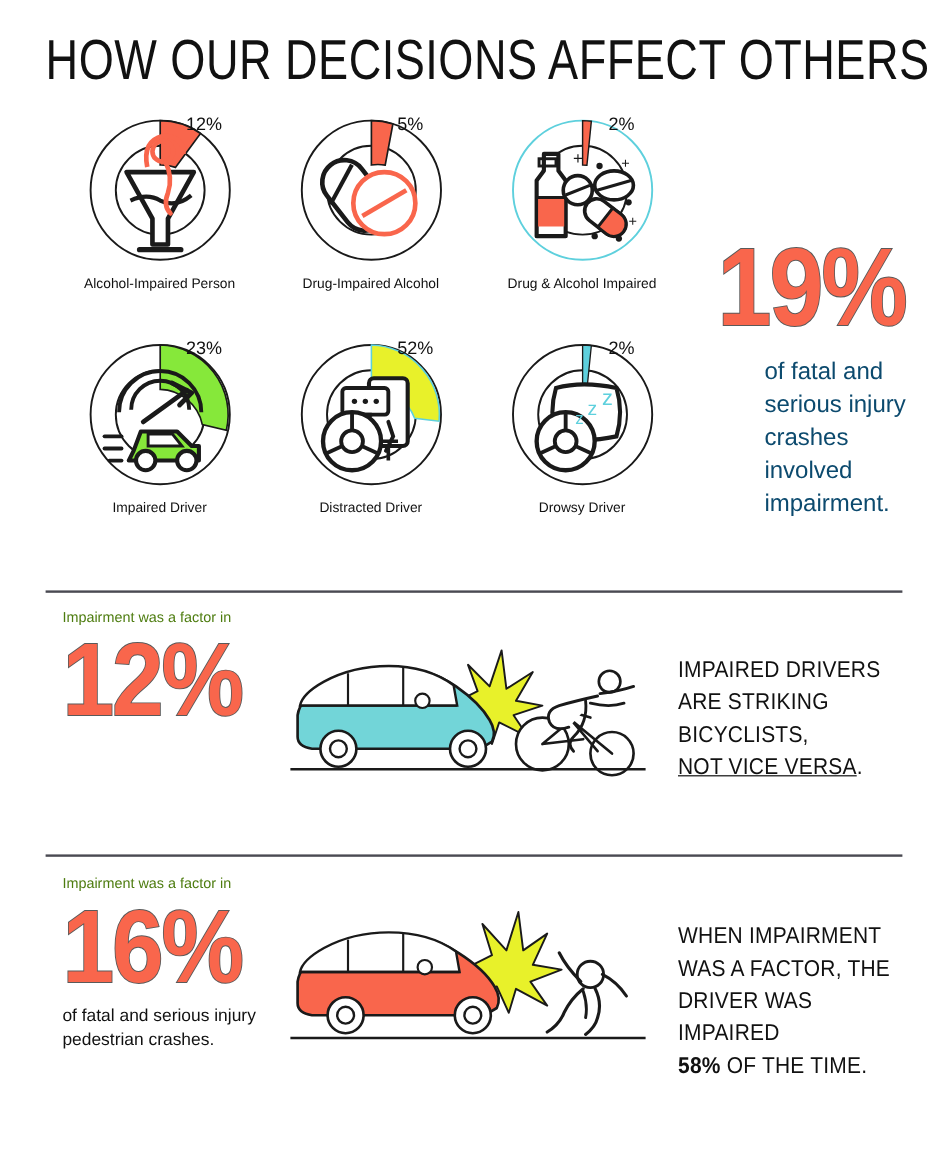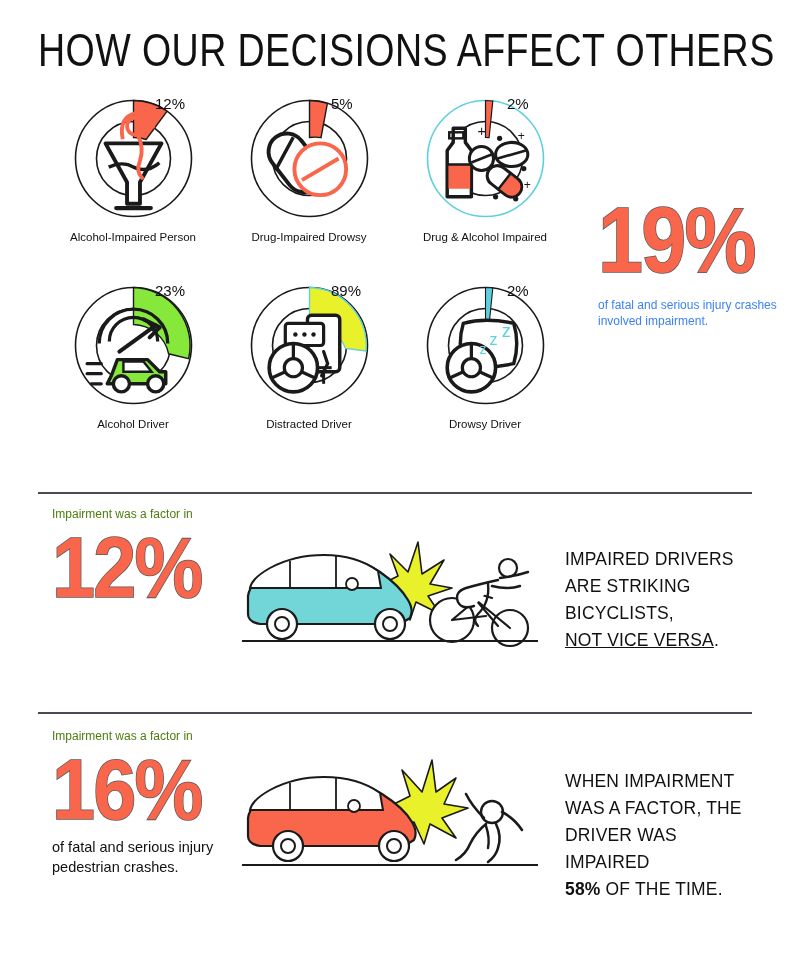--- a/index.html
+++ b/index.html
@@ -103,23 +103,24 @@
     -webkit-text-stroke: 1.6px #5a5a5a;
     paint-order: stroke fill;
     letter-spacing: -2px;
     transform: scaleX(0.88);
     transform-origin: left top;
     white-space: nowrap;
   }
   .stat-19 .bignum { font-size: 92px; }
   .stat-caption {
     margin-top: 14px;
-    font-size: 12px;
+    font-size: 20px;
     line-height: 1.38;
-    color: #3b82f6;
+    color: #0c4a6e;
+    margin-left: 39px;
   }
 
   
   .divider {
     position: absolute;
     left: 38px;
     width: 714px;
     height: 2px;
     background: #4a4a52;
   }
@@ -233,21 +234,21 @@
         <div class="donut-icon">
           <svg width="58" height="58" viewBox="0 0 58 58">
             <rect x="14" y="16" width="17" height="30" rx="8.5" fill="#fff" stroke="#1a1a1a" stroke-width="1.8" transform="rotate(-38 22.5 31)"></rect>
             <line x1="13" y1="28" x2="29" y2="21" stroke="#1a1a1a" stroke-width="1.6" transform="rotate(-38 22.5 31)"></line>
             <circle cx="34" cy="34" r="12" fill="#fff" stroke="#f9664c" stroke-width="1.8"></circle>
             <line x1="25.5" y1="39" x2="42.5" y2="29" stroke="#f9664c" stroke-width="1.8"></line>
           </svg>
         </div>
       </div>
       <div class="donut-pct">5%</div>
-      <div class="donut-label">Drug-Impaired Drowsy</div>
+      <div class="donut-label">Drug-Impaired Alcohol</div>
     </div>
 
     <div class="donut-cell">
       <div class="donut-wrap">
         <svg viewBox="0 0 125 125">
           <circle cx="62.5" cy="62.5" r="58" fill="none" stroke="#5ed0dd" stroke-width="1.6"></circle>
           <circle cx="62.5" cy="62.5" r="37" fill="none" stroke="#1a1a1a" stroke-width="1.6"></circle>
           <path d="M62.5 4.5 A58 58 0 0 1 69.8 5.0 L66.1 41.7 A37 37 0 0 0 62.5 41.5 Z" fill="#f9664c" stroke="#1a1a1a" stroke-width="1.2"></path>
         </svg>
         <div class="donut-icon">
@@ -298,21 +299,21 @@
             <path d="M26 37 L36 37 L40 42 L26 42 Z" fill="#fff" stroke="#1a1a1a" stroke-width="1.2"></path>
             <circle cx="25" cy="48" r="4" fill="#fff" stroke="#1a1a1a" stroke-width="1.7"></circle>
             <circle cx="42" cy="48" r="4" fill="#fff" stroke="#1a1a1a" stroke-width="1.7"></circle>
             <line x1="8" y1="38" x2="15" y2="38" stroke="#1a1a1a" stroke-width="1.6" stroke-linecap="round"></line>
             <line x1="8" y1="43" x2="15" y2="43" stroke="#1a1a1a" stroke-width="1.6" stroke-linecap="round"></line>
             <line x1="10" y1="48" x2="15" y2="48" stroke="#1a1a1a" stroke-width="1.6" stroke-linecap="round"></line>
           </svg>
         </div>
       </div>
       <div class="donut-pct">23%</div>
-      <div class="donut-label">Alcohol Driver</div>
+      <div class="donut-label">Impaired Driver</div>
     </div>
 
     <div class="donut-cell">
       <div class="donut-wrap">
         <svg viewBox="0 0 125 125">
           <circle cx="62.5" cy="62.5" r="58" fill="none" stroke="#1a1a1a" stroke-width="1.6"></circle>
           <circle cx="62.5" cy="62.5" r="37" fill="none" stroke="#1a1a1a" stroke-width="1.6"></circle>
           <path d="M62.5 4.5 A58 58 0 0 1 118.9 68.0 L98.5 65.5 A37 37 0 0 0 62.5 41.5 Z" fill="#e8f12a" stroke="#5ed0dd" stroke-width="1.3"></path>
         </svg>
         <div class="donut-icon">
@@ -327,21 +328,21 @@
             <circle cx="23" cy="40" r="4.5" fill="#fff" stroke="#1a1a1a" stroke-width="1.6"></circle>
             <line x1="23" y1="28" x2="23" y2="35.5" stroke="#1a1a1a" stroke-width="1.6"></line>
             <line x1="12.5" y1="45" x2="19" y2="42" stroke="#1a1a1a" stroke-width="1.6"></line>
             <line x1="33.5" y1="45" x2="27" y2="42" stroke="#1a1a1a" stroke-width="1.6"></line>
             <path d="M38 32 L40 38 L37 44" fill="none" stroke="#1a1a1a" stroke-width="1.6" stroke-linecap="round"></path>
             <line x1="35" y1="40" x2="42" y2="40" stroke="#1a1a1a" stroke-width="1.5"></line>
             <line x1="38" y1="42" x2="38" y2="48" stroke="#1a1a1a" stroke-width="1.5"></line>
           </svg>
         </div>
       </div>
-      <div class="donut-pct">89%</div>
+      <div class="donut-pct">52%</div>
       <div class="donut-label">Distracted Driver</div>
     </div>
 
     <div class="donut-cell">
       <div class="donut-wrap">
         <svg viewBox="0 0 125 125">
           <circle cx="62.5" cy="62.5" r="58" fill="none" stroke="#1a1a1a" stroke-width="1.6"></circle>
           <circle cx="62.5" cy="62.5" r="37" fill="none" stroke="#1a1a1a" stroke-width="1.6"></circle>
           <path d="M62.5 4.5 A58 58 0 0 1 69.8 5.0 L66.1 41.7 A37 37 0 0 0 62.5 41.5 Z" fill="#5ed0dd" stroke="#1a1a1a" stroke-width="1.1"></path>
         </svg>

